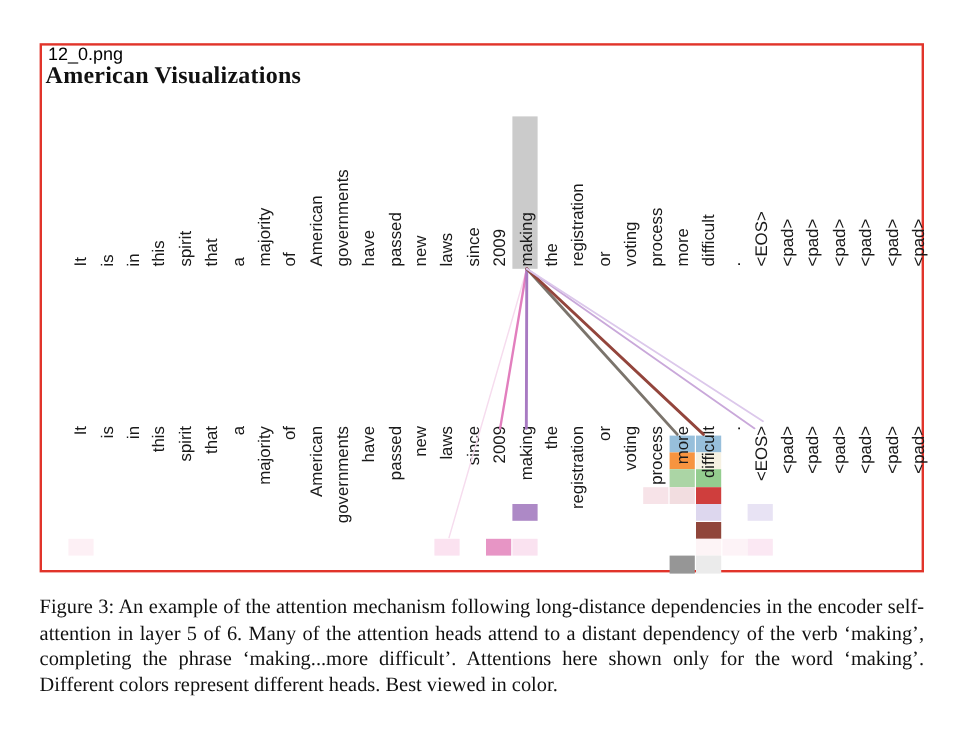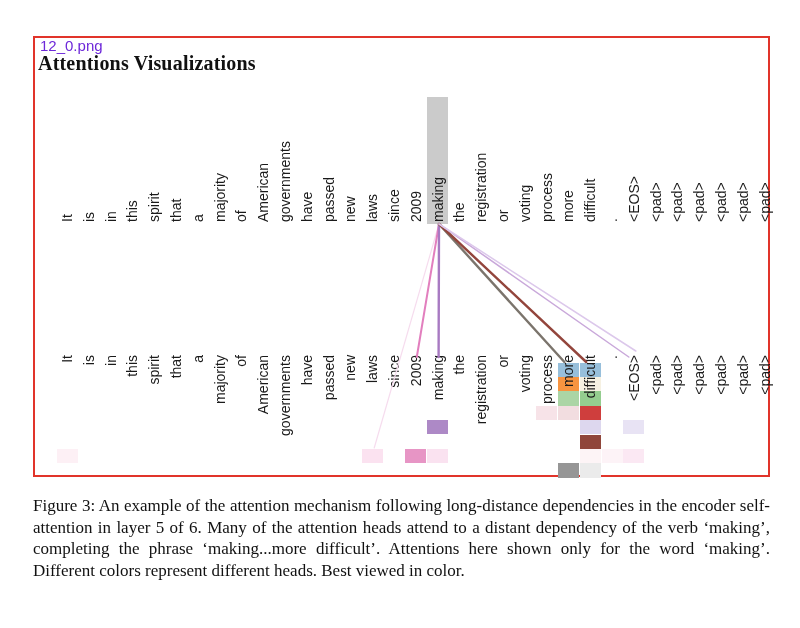--- a/index.html
+++ b/index.html
@@ -1,20 +1,20 @@
 <!DOCTYPE html>
 <html><head>
 <meta charset="utf-8">
 <style>
   html,body{margin:0;padding:0;background:#ffffff;}
   .canvas{position:relative;width:800px;height:628px;background:#ffffff;overflow:hidden;
           font-family:"Liberation Sans",sans-serif;}
   .figure-panel{position:absolute;left:33px;top:36px;width:737px;height:441px;
                 border:2px solid #e1342a;box-sizing:border-box;background:#ffffff;}
-  .figure-filename{position:absolute;left:40px;top:37px;font-size:15px;color:#6d28d9;
+  .figure-filename{position:absolute;left:40px;top:37px;font-size:15px;color:#000000;
                    font-family:"Liberation Sans",sans-serif;}
   .figure-title{position:absolute;left:38px;top:52px;font-size:20px;font-weight:bold;color:#111;
                 font-family:"Liberation Serif",serif;letter-spacing:.2px;}
   .tok{position:absolute;white-space:nowrap;font-size:14px;line-height:14px;color:#1a1a1a;
        transform-origin:0 0;}
   .tok-top{transform:rotate(-90deg);}
   .tok-bottom{transform:rotate(-90deg) translateX(-100%);}
   .hl{position:absolute;background:#cbcbcb;}
   .cell{position:absolute;}
   .lines-layer{position:absolute;left:0;top:0;pointer-events:none;}
@@ -125,15 +125,15 @@
   <svg class="lines-layer" id="lines-svg" width="800" height="628">
       <line x1="439" y1="224" x2="374.2" y2="448" stroke="#f6dcee" stroke-width="1.2" stroke-linecap="round"></line>
       <line x1="439" y1="224" x2="416.8" y2="357" stroke="#e27fbe" stroke-width="2" stroke-linecap="round"></line>
       <line x1="439" y1="224" x2="438.6" y2="357" stroke="#a87ac2" stroke-width="2.4" stroke-linecap="round"></line>
       <line x1="439" y1="224" x2="564.4000000000001" y2="362" stroke="#7b746c" stroke-width="2.4" stroke-linecap="round"></line>
       <line x1="439" y1="224" x2="586.2" y2="362" stroke="#93453c" stroke-width="2.4" stroke-linecap="round"></line>
       <line x1="439" y1="224" x2="628.8000000000001" y2="357" stroke="#c9a8da" stroke-width="1.5" stroke-linecap="round"></line>
       <line x1="439" y1="224" x2="635.8000000000001" y2="351" stroke="#dcc8eb" stroke-width="1.5" stroke-linecap="round"></line>
     </svg>
   <div class="figure-filename">12_0.png</div>
-  <div class="figure-title">Attentions Visualizations</div>
+  <div class="figure-title">American Visualizations</div>
   <div class="figure-caption">Figure 3:  An example of the attention mechanism following long-distance dependencies in the encoder self-attention in layer 5 of 6. Many of the attention heads attend to a distant dependency of the verb ‘making’, completing the phrase ‘making...more difficult’. Attentions here shown only for the word ‘making’. Different colors represent different heads. Best viewed in color.</div>
 </div>
 
 </body></html>

